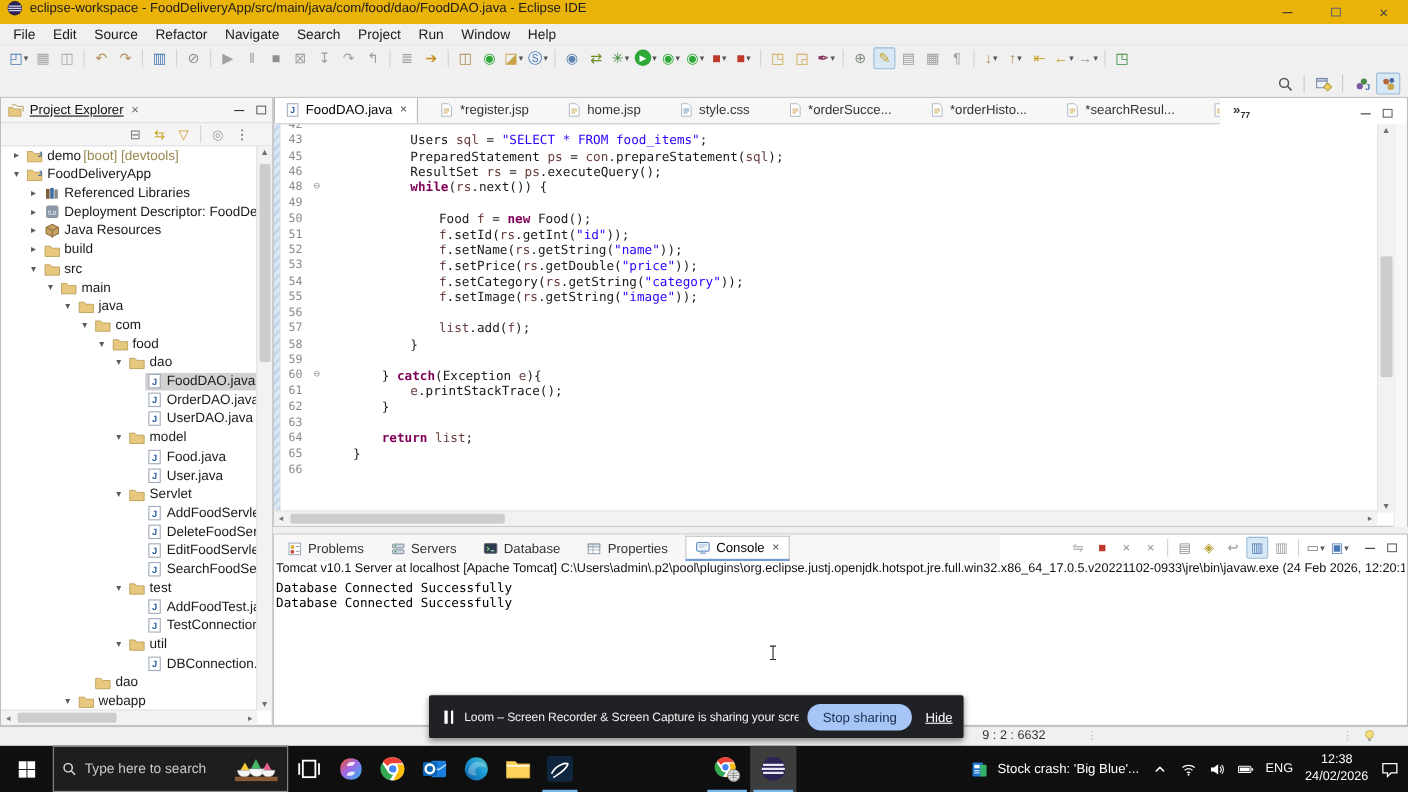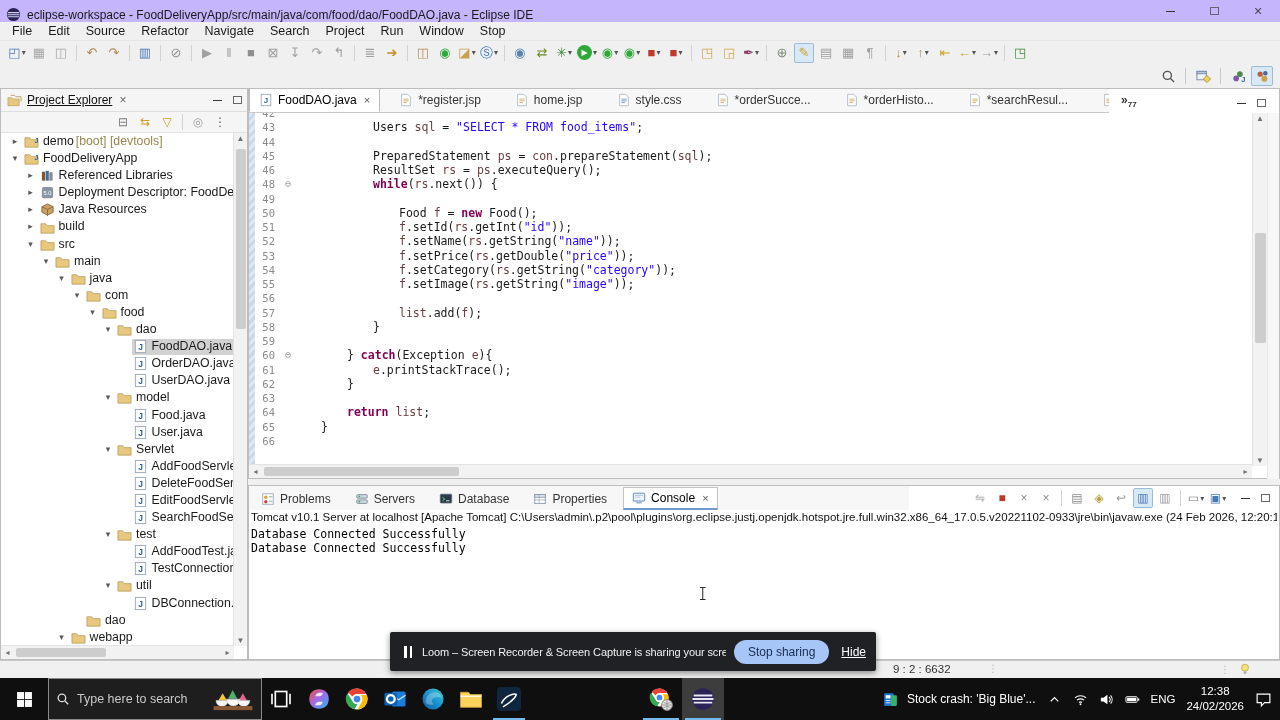--- a/index.html
+++ b/index.html
@@ -1,22 +1,22 @@
 <!DOCTYPE html>
 <html><head>
 <meta charset="utf-8">
 <style>
   html,body{margin:0;padding:0;background:#888;}
   .screen{position:relative;width:1280px;height:720px;overflow:hidden;background:#fff;
     font-family:"Liberation Sans",sans-serif;-webkit-font-smoothing:antialiased;}
   .screen *{box-sizing:border-box;}
 
   
-  .titlebar{position:absolute;left:0;top:0;width:1280px;height:22px;background:#c4b5fd;
-    display:flex;align-items:flex-end;font-size:12px;color:#1a1a1a;padding-left:6px;}
+  .titlebar{position:absolute;left:0;top:0;width:1280px;height:22px;background:#eab308;
+    display:flex;align-items:flex-start;font-size:12px;color:#1a1a1a;padding-left:6px;}
   .ticn{width:15px;height:15px;margin-right:6px;display:inline-flex;}
   .ticn svg{width:100%;height:100%;}
   .win-btns{margin-left:auto;display:flex;height:100%;}
   .wbtn{width:44px;height:100%;display:flex;align-items:center;justify-content:center;color:#444;font-size:14px;}
   .mini{display:block;width:9px;height:1px;background:#333;}
   .maxi{display:block;width:9px;height:8px;border:1px solid #666;}
   .menubar{position:absolute;left:0;top:22px;width:1280px;height:18px;background:#f0f0f0;
     display:flex;align-items:center;font-size:12.5px;color:#1a1a1a;padding-left:4px;}
   .menu-item{padding:1px 8px;}
   .toolbar{position:absolute;left:0;top:40px;width:1280px;height:24px;background:#f0f0f0;
@@ -190,21 +190,21 @@
   <div class="menubar">
       <span class="menu-item">File</span>
       <span class="menu-item">Edit</span>
       <span class="menu-item">Source</span>
       <span class="menu-item">Refactor</span>
       <span class="menu-item">Navigate</span>
       <span class="menu-item">Search</span>
       <span class="menu-item">Project</span>
       <span class="menu-item">Run</span>
       <span class="menu-item">Window</span>
-      <span class="menu-item">Stop</span>
+      <span class="menu-item">Help</span>
     </div>
 
   <div class="toolbar">
       <span class="tb-btn">
         <span class="tb-glyph" style="color: rgb(74, 122, 181);">◰</span>
         <span class="tb-dd">▾</span>
       </span>
       <span class="tb-btn">
         <span class="tb-glyph" style="color: rgb(168, 168, 168);">▦</span>
       </span>
@@ -878,21 +878,20 @@
         </span>
       <span class="wbtn2">
           <span class="maxi"></span>
         </span>
     </span>
     <div class="quickdiff"></div>
     <div class="code-view">
       <div class="code-inner">
           <div class="cl"><span class="ln">42</span><span class="fold"></span><span class="ctext" style="padding-left: 0px;"></span></div>
           <div class="cl"><span class="ln">43</span><span class="fold"></span><span class="ctext" style="padding-left: 78px;"><span class="tk-p">Users </span><span class="tk-v">sql</span><span class="tk-p"> = </span><span class="tk-s">"SELECT * FROM food_items"</span><span class="tk-p">;</span></span></div>
-          <div class="cl"><span class="ln">44</span><span class="fold"></span><span class="ctext" style="padding-left: 0px;"></span></div>
           <div class="cl"><span class="ln">45</span><span class="fold"></span><span class="ctext" style="padding-left: 78px;"><span class="tk-p">PreparedStatement </span><span class="tk-v">ps</span><span class="tk-p"> = </span><span class="tk-v">con</span><span class="tk-p">.prepareStatement(</span><span class="tk-v">sql</span><span class="tk-p">);</span></span></div>
           <div class="cl"><span class="ln">46</span><span class="fold"></span><span class="ctext" style="padding-left: 78px;"><span class="tk-p">ResultSet </span><span class="tk-v">rs</span><span class="tk-p"> = </span><span class="tk-v">ps</span><span class="tk-p">.executeQuery();</span></span></div>
           <div class="cl"><span class="ln">48</span><span class="fold">⊖</span><span class="ctext" style="padding-left: 78px;"><span class="tk-k">while</span><span class="tk-p">(</span><span class="tk-v">rs</span><span class="tk-p">.next()) {</span></span></div>
           <div class="cl"><span class="ln">49</span><span class="fold"></span><span class="ctext" style="padding-left: 0px;"></span></div>
           <div class="cl"><span class="ln">50</span><span class="fold"></span><span class="ctext" style="padding-left: 104px;"><span class="tk-p">Food </span><span class="tk-v">f</span><span class="tk-p"> = </span><span class="tk-k">new</span><span class="tk-p"> Food();</span></span></div>
           <div class="cl"><span class="ln">51</span><span class="fold"></span><span class="ctext" style="padding-left: 104px;"><span class="tk-v">f</span><span class="tk-p">.setId(</span><span class="tk-v">rs</span><span class="tk-p">.getInt(</span><span class="tk-s">"id"</span><span class="tk-p">));</span></span></div>
           <div class="cl"><span class="ln">52</span><span class="fold"></span><span class="ctext" style="padding-left: 104px;"><span class="tk-v">f</span><span class="tk-p">.setName(</span><span class="tk-v">rs</span><span class="tk-p">.getString(</span><span class="tk-s">"name"</span><span class="tk-p">));</span></span></div>
           <div class="cl"><span class="ln">53</span><span class="fold"></span><span class="ctext" style="padding-left: 104px;"><span class="tk-v">f</span><span class="tk-p">.setPrice(</span><span class="tk-v">rs</span><span class="tk-p">.getDouble(</span><span class="tk-s">"price"</span><span class="tk-p">));</span></span></div>
           <div class="cl"><span class="ln">54</span><span class="fold"></span><span class="ctext" style="padding-left: 104px;"><span class="tk-v">f</span><span class="tk-p">.setCategory(</span><span class="tk-v">rs</span><span class="tk-p">.getString(</span><span class="tk-s">"category"</span><span class="tk-p">));</span></span></div>
           <div class="cl"><span class="ln">55</span><span class="fold"></span><span class="ctext" style="padding-left: 104px;"><span class="tk-v">f</span><span class="tk-p">.setImage(</span><span class="tk-v">rs</span><span class="tk-p">.getString(</span><span class="tk-s">"image"</span><span class="tk-p">));</span></span></div>

